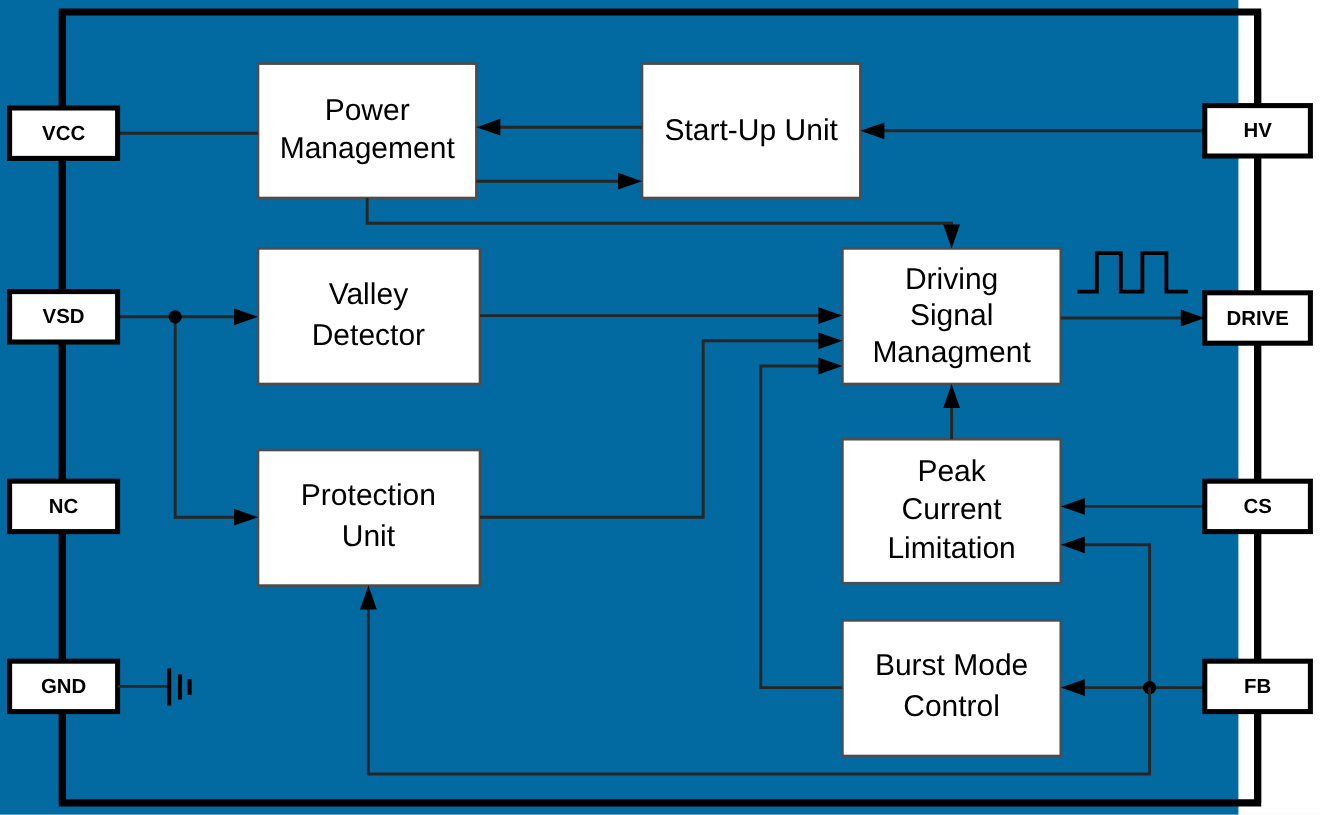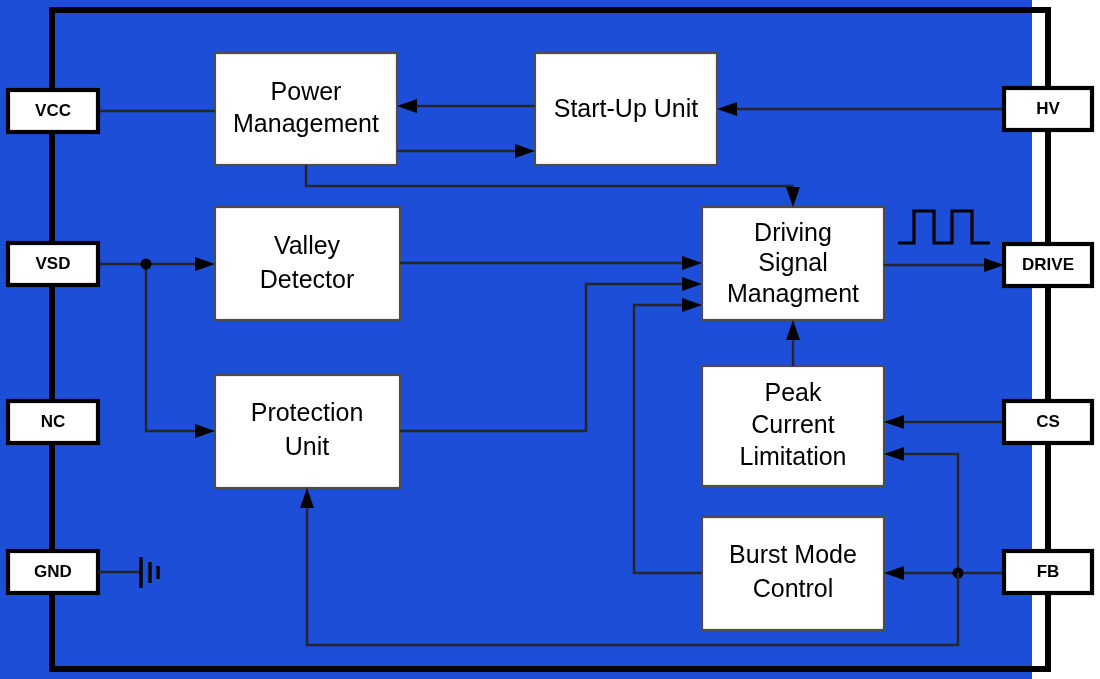--- a/index.html
+++ b/index.html
@@ -1,18 +1,18 @@
 <!DOCTYPE html>
 <html><head>
 <meta charset="utf-8">
 <style>
   html,body{margin:0;padding:0;background:#ffffff;}
   body{width:1100px;height:679px;overflow:hidden;
        font-family:"Liberation Sans", sans-serif;}
-  #stage{position:relative;width:1032px;height:679px;background:#1d4ed8;}
+  #stage{position:relative;width:1032px;height:679px;background:#0369a1;}
   svg{display:block;}
   .blk-rect{fill:#ffffff;stroke:#4d4d4d;stroke-width:2.2;}
   .pin-rect{fill:#ffffff;stroke:#000000;stroke-width:4.2;}
   .rail{stroke:#000000;stroke-width:6;fill:none;}
   .frame{stroke:#000000;stroke-width:6;fill:none;}
   .wire{stroke:#262626;stroke-width:2.4;fill:none;}
   .wave{stroke:#000000;stroke-width:3.2;fill:none;}
   .gnd{stroke:#000000;stroke-width:3.4;fill:none;stroke-linecap:butt;}
   .dot{fill:#000000;}
   .blk-label{font-family:"Liberation Sans",sans-serif;font-size:25px;fill:#000;

